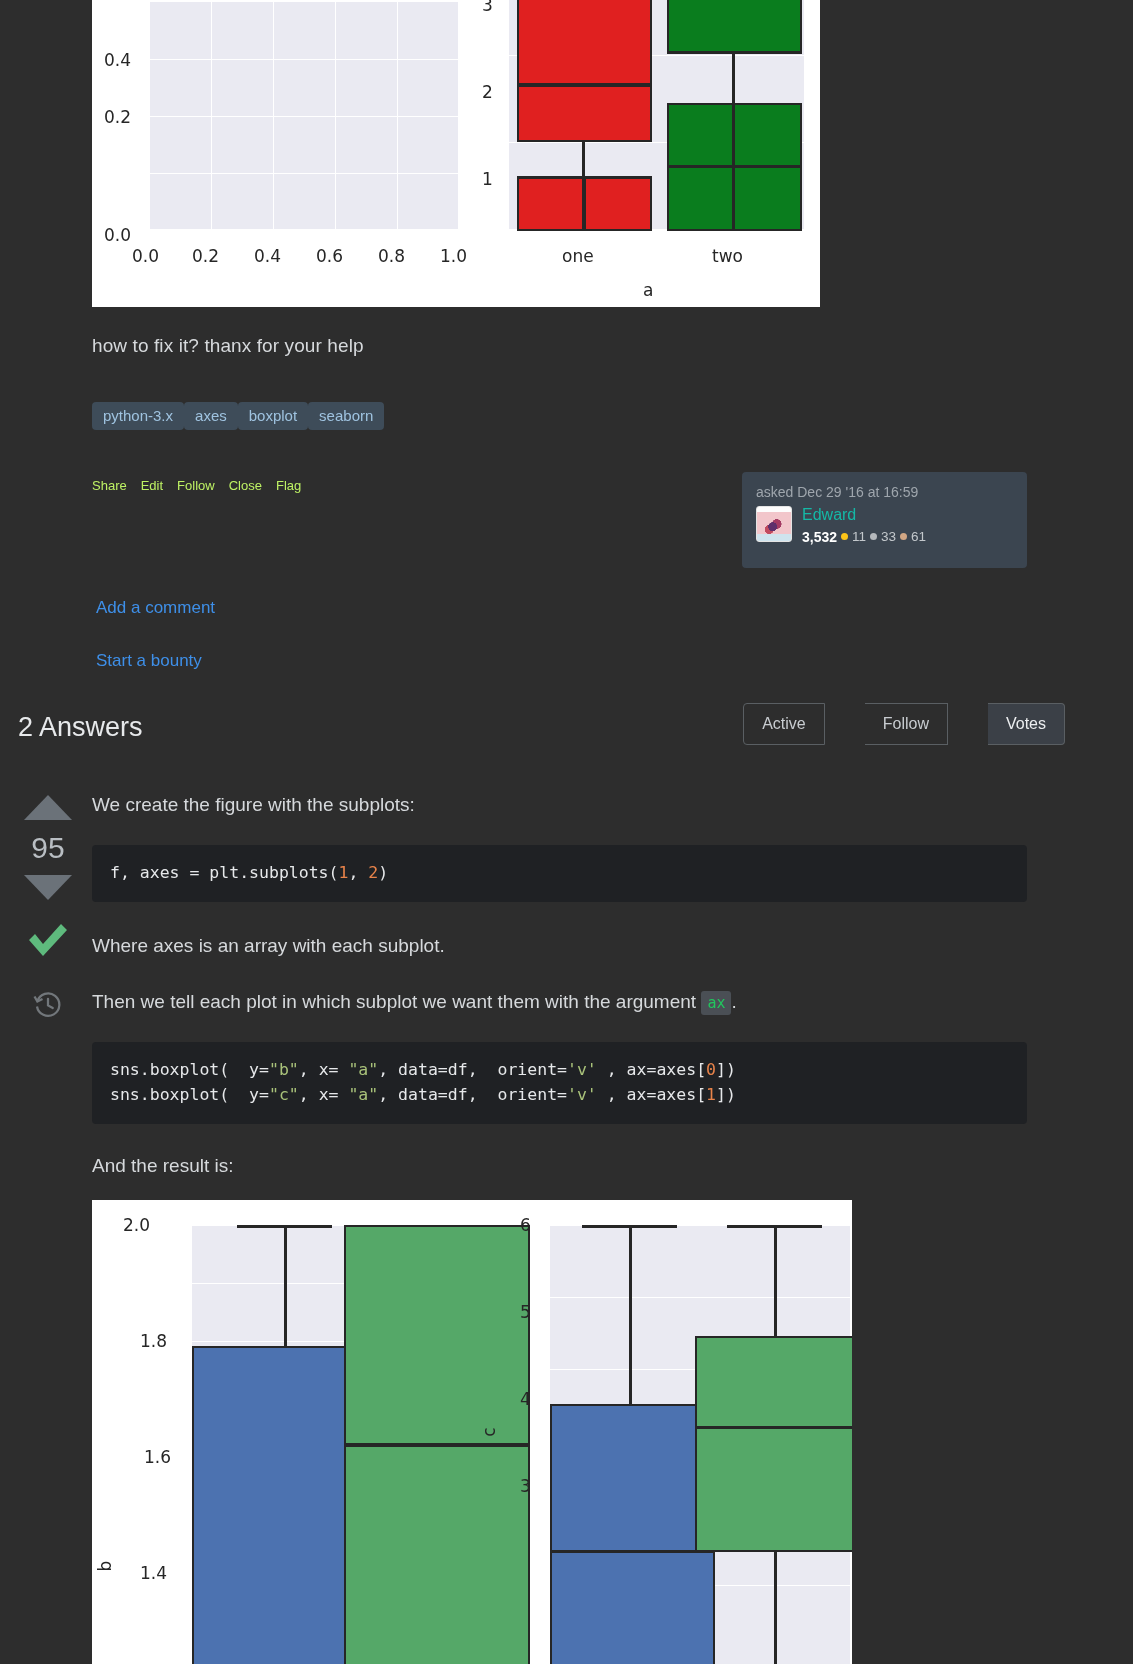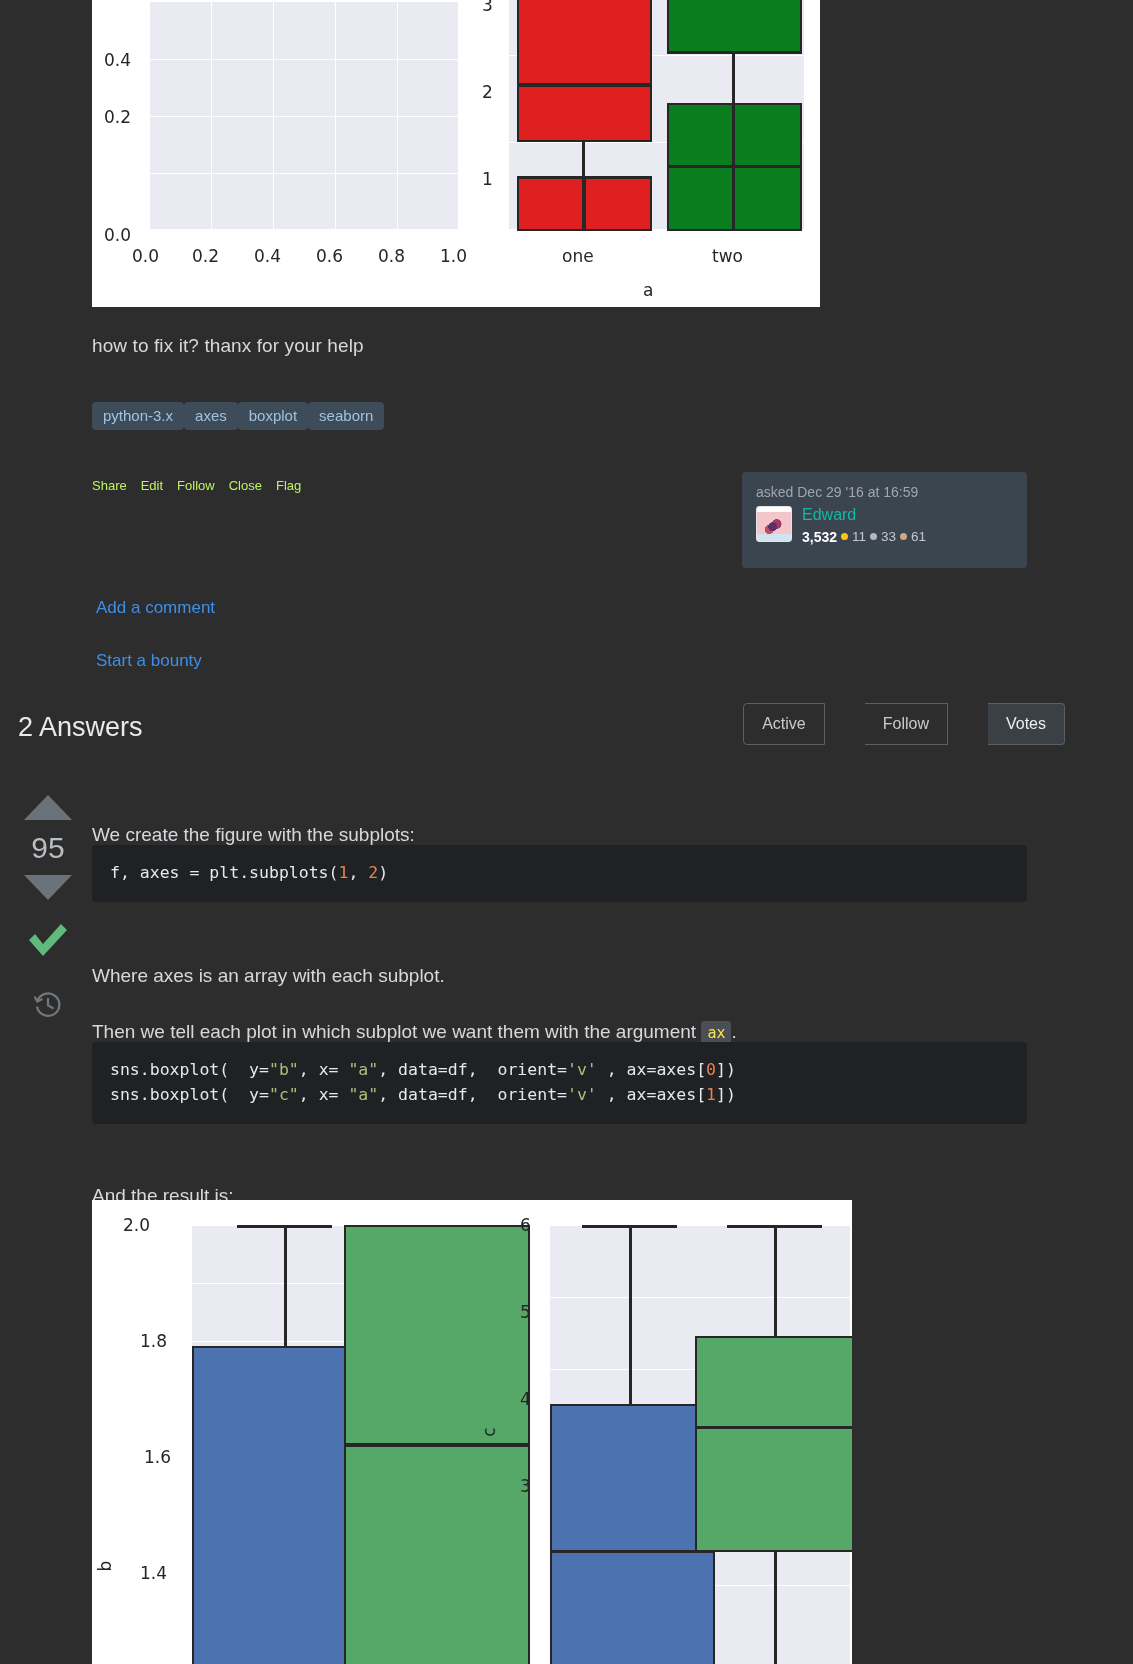--- a/index.html
+++ b/index.html
@@ -82,23 +82,23 @@
 
   
   #vote { position:absolute; left:24px; top:795px; width:48px; text-align:center; }
   .arrow-up, .arrow-dn { width:0;height:0;border-left:24px solid transparent;border-right:24px solid transparent;cursor:pointer;margin:0 auto; }
   .arrow-up { border-bottom:25px solid #6b7279; }
   .arrow-dn { border-top:25px solid #6b7279; }
   #score { font-size:30px; color:#b9bec3; margin:13px 0 12px; line-height:1; }
   #accepted { margin-top:22px; }
   #history { margin-top:26px; opacity:.75; }
 
-  .atext { position:absolute; font-size:19px; color:#d6d9dc; line-height:1.45;margin-top:30px; }
+  .atext { position:absolute; font-size:19px; color:#d6d9dc; line-height:1.45; }
   .inlinecode {
-    background:#4a4f55; color:#fde047; font-family:"DejaVu Sans Mono", monospace;
+    background:#4a4f55; color:#22c55e; font-family:"DejaVu Sans Mono", monospace;
     font-size:15px; padding:3px 6px; border-radius:3px;
   }
   .codeblock {
     position:absolute; left:92px; width:935px;
     background:#1f2124; border-radius:4px; padding:16px 18px;
     font-family:"DejaVu Sans Mono", monospace; font-size:16.5px; color:#e6e8ea;
     white-space:pre; line-height:1.5;
   }
   .num { color:#e8834a; }
   .str { color:#a9c27a; }

